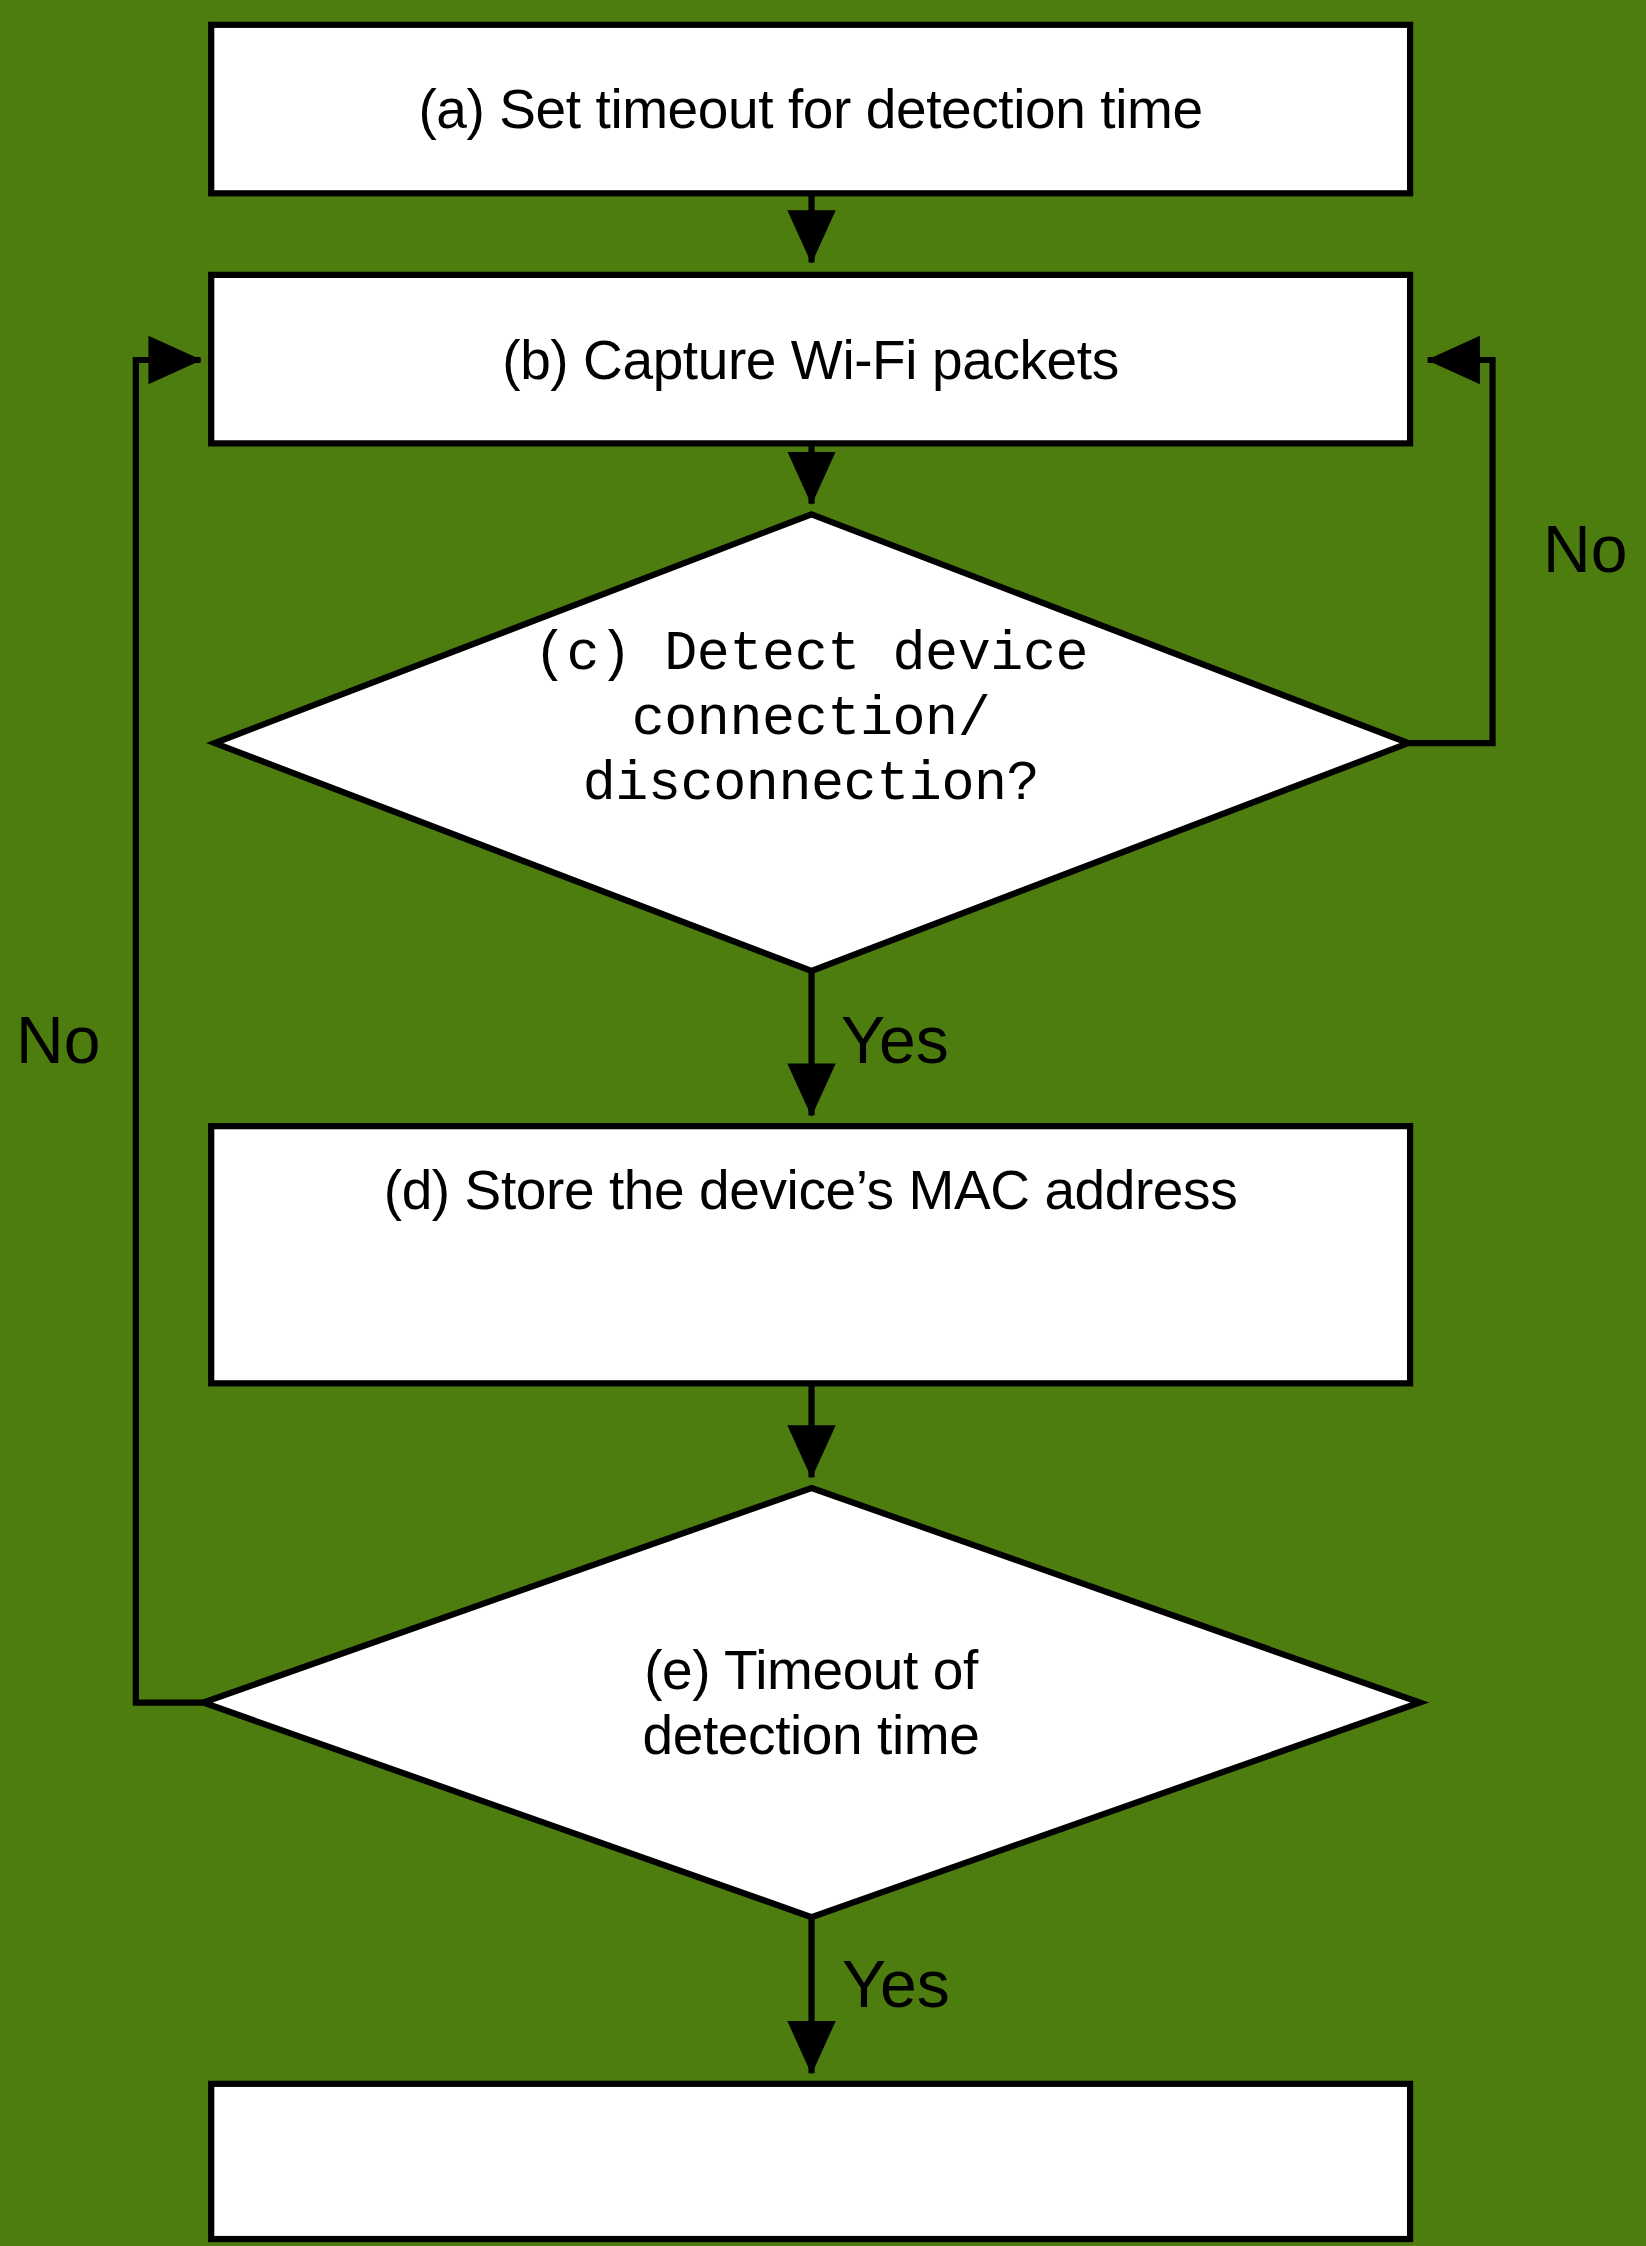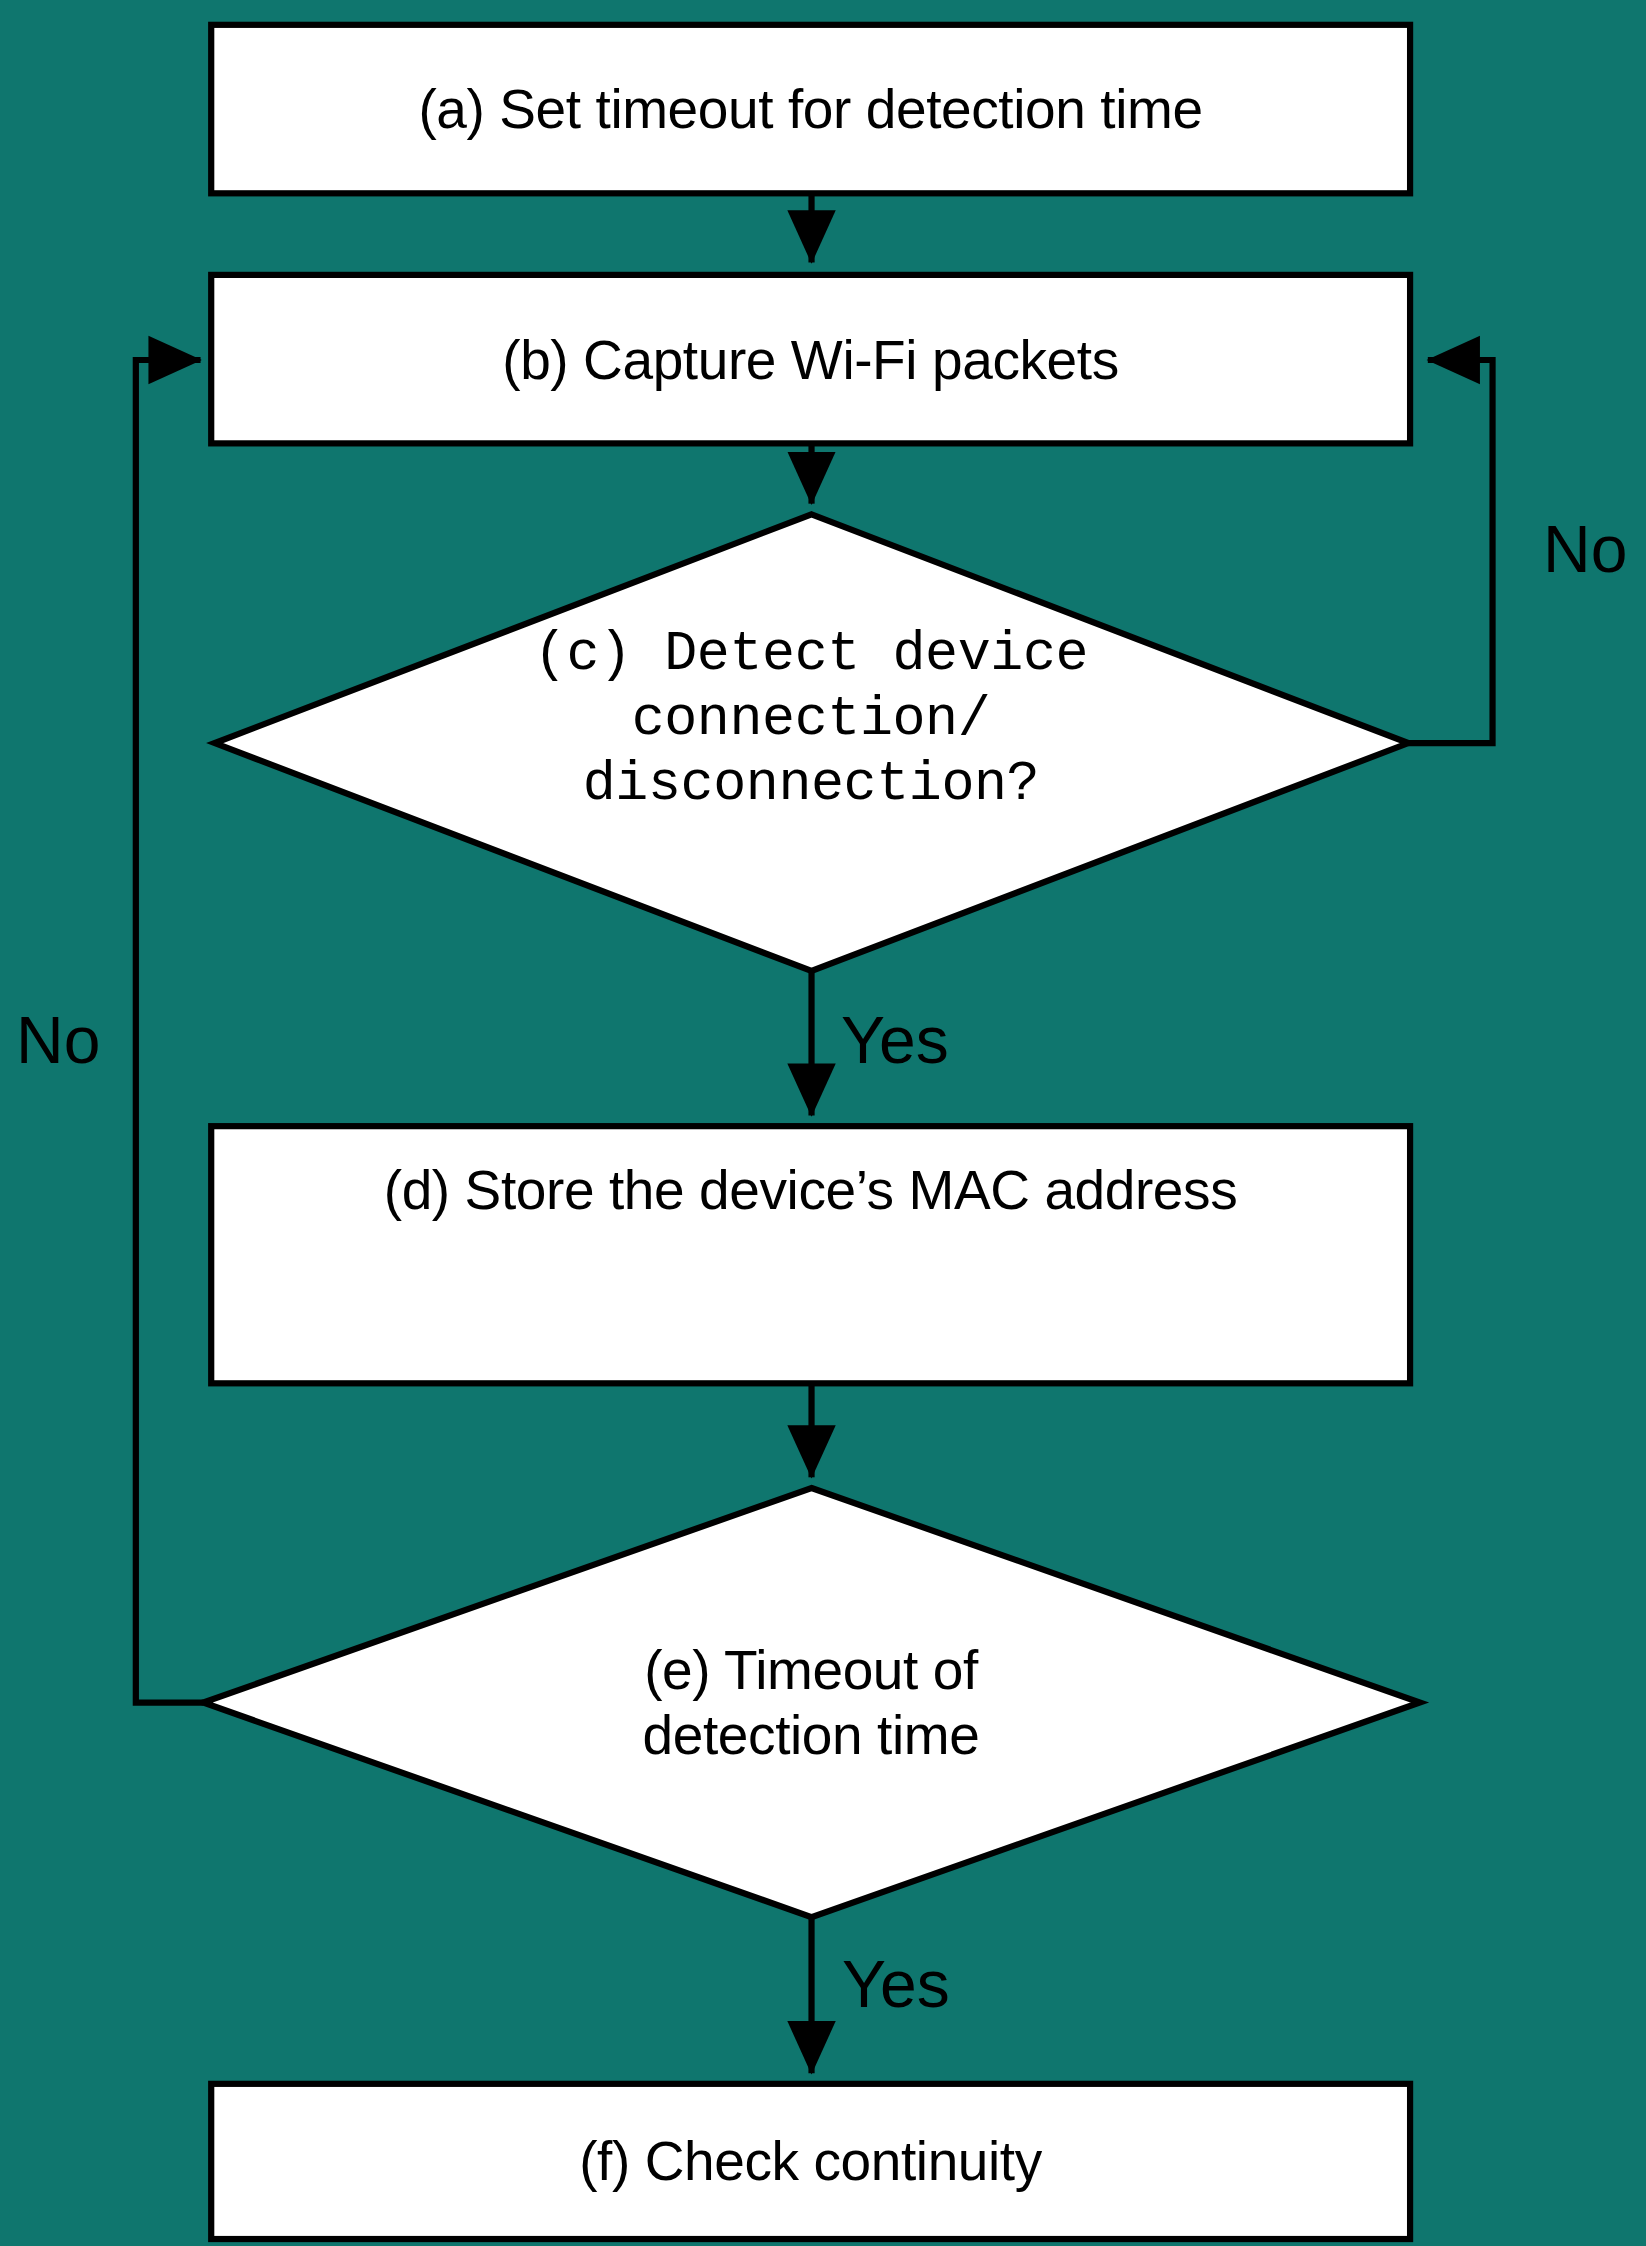--- a/index.html
+++ b/index.html
@@ -8,21 +8,21 @@
     padding: 0;
     background: #ffffff;
   }
   body {
     font-family: "Liberation Sans", sans-serif;
   }
   #stage {
     position: relative;
     width: 1647px;
     height: 2247px;
-    background: #0f766e;
+    background: #4d7c0f;
     overflow: hidden;
   }
   #flow-svg {
     position: absolute;
     left: 0;
     top: 0;
     width: 1647px;
     height: 2247px;
   }
   .node-text {
@@ -93,21 +93,20 @@
 
   <div class="node-text" style="left:403px; top:583px; width:816px; height:275px;font-family:Liberation Mono, monospace;">(c) Detect device
 connection/
 disconnection?</div>
 
   <div class="node-text" style="left:211px; top:1062px; width:1199px; height:257px;text-align:center;">(d) Store the device’s MAC address</div>
 
   <div class="node-text" style="left:403px; top:1605px; width:816px; height:195px;">(e) Timeout of
 detection time</div>
 
-  <div class="node-text" style="left:211px; top:2084px; width:1199px; height:155px;">(f) Check continuity</div>
 
   <div class="edge-label" style="left:1543px; top:516px;">No</div>
 
   <div class="edge-label" style="left:841px; top:1007px;">Yes</div>
 
   <div class="edge-label" style="left:16px; top:1007px;">No</div>
 
   <div class="edge-label" style="left:842px; top:1951px;">Yes</div>
 
 </div>

